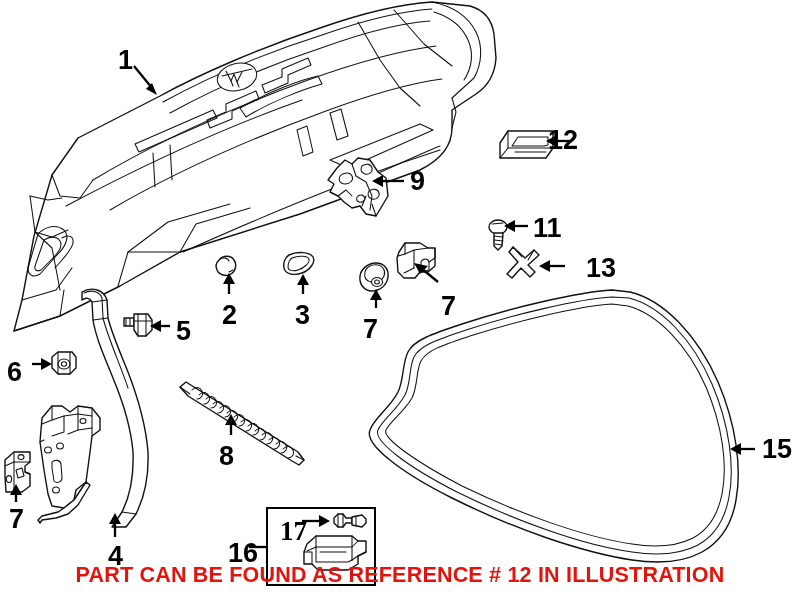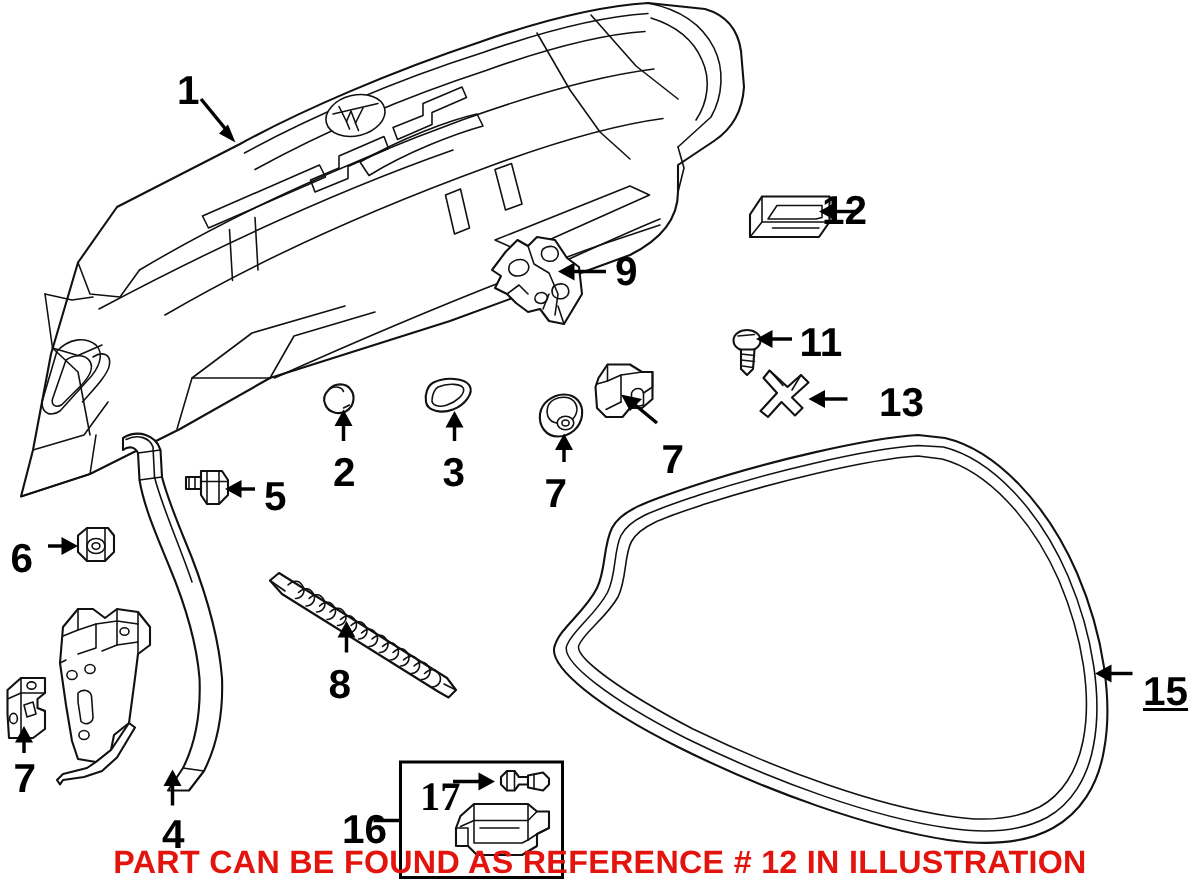--- a/index.html
+++ b/index.html
@@ -484,19 +484,19 @@
   <div class="callout-num" style="left: 176px; top: 318px;">5</div>
   <div class="callout-num" style="left: 7px; top: 359px;">6</div>
   <div class="callout-num" style="left: 9px; top: 506px;">7</div>
   <div class="callout-num" style="left: 219px; top: 443px;">8</div>
   <div class="callout-num" style="left: 410px; top: 168px;">9</div>
   <div class="callout-num" style="left: 363px; top: 316px;">7</div>
   <div class="callout-num" style="left: 441px; top: 293px;">7</div>
   <div class="callout-num" style="left: 548px; top: 127px;">12</div>
   <div class="callout-num" style="left: 586px; top: 255px; text-align: right;">13</div>
   <div class="callout-num" style="left: 533px; top: 215px;">11</div>
-  <div class="callout-num" style="left: 762px; top: 448px; text-decoration: underline;">15</div>
+  <div class="callout-num" style="left: 762px; top: 436px;">15</div>
   <div class="callout-num" style="left: 228px; top: 540px;">16</div>
   <div class="callout-num" style="left: 280px; top: 518px; font-family: Liberation Serif, serif;">17</div>
 
   <div id="footnote" style="color: rgb(227, 20, 13);">PART CAN BE FOUND AS REFERENCE # 12 IN ILLUSTRATION</div>
 
 </div>
 
 </body></html>

